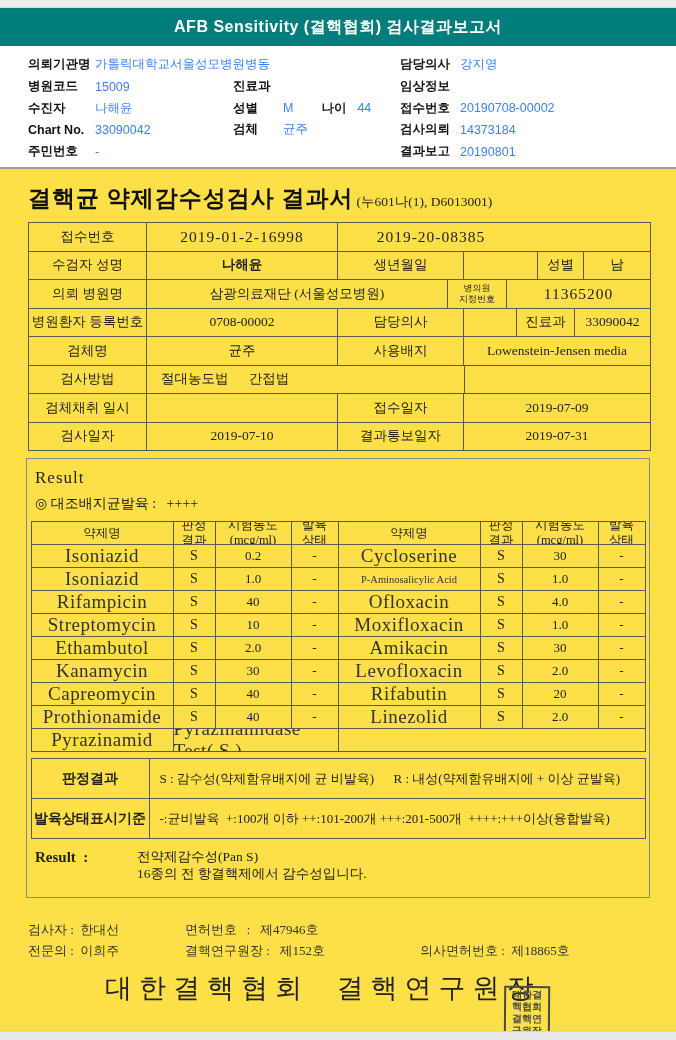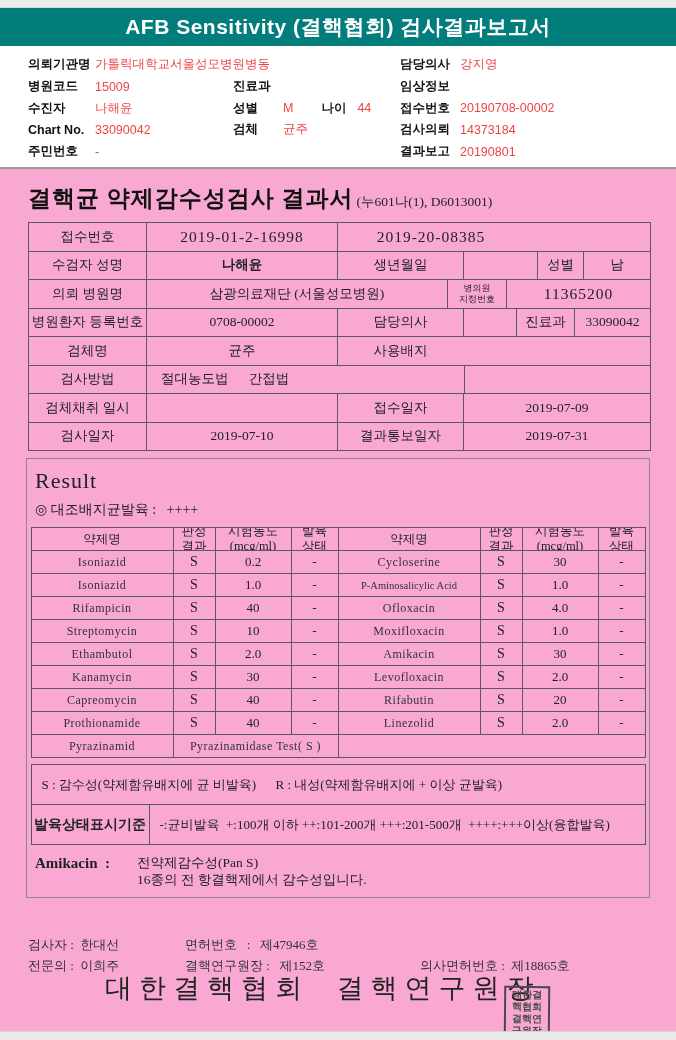--- a/index.html
+++ b/index.html
@@ -2,37 +2,37 @@
 <html><head>
 <meta charset="utf-8">
 <style>
   html,body{margin:0;padding:0;}
   body{width:676px;height:1040px;background:#ffffff;overflow:hidden;
        font-family:"Liberation Sans","DejaVu Sans",sans-serif;color:#222;}
   .page{position:relative;width:676px;height:1040px;background:#fff;}
   .topstrip{position:absolute;top:0;left:0;width:676px;height:7px;background:#ececec;border-bottom:1px solid #d8d8d8;}
   .banner{position:absolute;top:8px;left:0;width:676px;height:38px;background:#017d7b;
           display:flex;align-items:center;justify-content:center;}
-  .banner span{color:#fff;font-weight:bold;font-size:21px;letter-spacing:0.5px;}
+  .banner span{color:#fff;font-weight:bold;font-size:16px;letter-spacing:0.5px;}
   
   .tophdr{position:absolute;top:54px;left:28px;width:622px;height:112px;font-size:12.5px;}
   .col{position:absolute;top:0;}
   .colL{left:0;}
   .colM{left:205px;top:21.5px;}
   .colR{left:372px;}
   .hrow{height:21.7px;display:flex;align-items:center;white-space:pre;}
   .hlbl{display:inline-block;font-weight:bold;color:#111;}
   .colL .hlbl{width:67px;}
   .colM .hlbl{width:50px;}
   .colR .hlbl{width:60px;}
-  .hval{color:#ef4444;}
+  .hval{color:#3b82f6;}
   .hlbl2{display:inline-block;font-weight:bold;width:36px;margin-left:28px;}
   .divider{position:absolute;top:167px;left:0;width:676px;height:2px;background:#9a9a9a;}
   
-  .paper{position:absolute;top:169px;left:0;width:676px;height:863px;background:#f9a8d4;
+  .paper{position:absolute;top:169px;left:0;width:676px;height:863px;background:#fde047;
          font-family:"Liberation Serif","DejaVu Serif",serif;}
   .formtitle{padding:14px 0 0 28px;display:flex;align-items:baseline;gap:3px;}
   .formtitle .t1{font-size:23px;font-weight:bold;color:#111;letter-spacing:1px;}
   .formtitle .t2{font-size:13.5px;color:#222;}
   
   .tb{border:1px solid #5a5a5a;background:transparent;}
   .r{display:flex;border-top:1px solid #5a5a5a;}
   .tb .r:first-child{border-top:none;}
   .c{border-left:1px solid #5a5a5a;display:flex;align-items:center;justify-content:center;
      box-sizing:border-box;overflow:hidden;}
@@ -42,40 +42,40 @@
   .itbl .r{height:27.5px;font-size:13.5px;}
   .lblc{color:#222;}
   .big{font-size:15.5px;letter-spacing:1px;}
   .bold{font-weight:bold;}
   .tiny{font-size:9px;line-height:1.15;white-space:pre-line;text-align:center;}
   .ws-pre{white-space:pre;}
   .al{justify-content:flex-start;padding-left:14px;}
   
   .resultbox{position:relative;margin:7px 0 0 26px;width:622px;height:438px;
              border:1px solid #8a8a8a;box-sizing:content-box;}
-  .res-heading{padding:9px 0 0 8px;font-size:22px;color:#222;letter-spacing:1px;}
+  .res-heading{padding:9px 0 0 8px;font-size:17px;color:#222;letter-spacing:1px;}
   .res-control{padding:7px 0 0 8px;font-size:14px;white-space:pre;}
   .dtbl{margin:8px auto 0 auto;width:613px;}
   .dtbl .hr2{height:36px;}
   .dtbl .r{height:22px;font-size:13px;}
   .hcell{font-size:12.5px;white-space:pre-line;text-align:center;line-height:1.2;}
-  .dname{font-size:12px;letter-spacing:0.5px;color:#333;}
+  .dname{font-size:19px;letter-spacing:0.5px;color:#333;}
   .dname-sm{font-size:10.5px;color:#333;}
   .sres{font-size:14px;}
   .ctbl{margin:6px auto 0 auto;width:613px;}
   .ctbl .r{height:39px;}
   .ctbl .clabel{font-weight:bold;font-size:14px;}
   .ctbl .ctext{font-size:13px;white-space:pre;justify-content:flex-start;padding-left:10px;}
   .comment{display:flex;margin:10px 0 0 8px;}
   .comment .clbl{font-size:15px;font-weight:bold;width:102px;white-space:pre;}
   .comment .cbody{font-size:13.5px;line-height:1.25;}
   
   .footer{margin:22px 0 0 28px;width:622px;font-size:13px;color:#333;}
   .fline{position:relative;height:21px;}
-  .fline span{position:absolute;top:16px;white-space:pre;}
+  .fline span{position:absolute;top:1px;white-space:pre;}
   .f-a{left:0;} .f-b{left:157px;} .f-c{left:392px;} .f-d{left:402px;}
   .orgline{margin:8px 0 0 105px;font-size:27px;letter-spacing:7px;color:#222;white-space:pre;}
   .seal{position:absolute;left:504px;top:817px;width:46px;height:54px;border:2px solid #4a4a4a;
         box-sizing:border-box;transform:rotate(0.5deg);display:flex;align-items:center;justify-content:center;}
   .seal span{font-size:10px;line-height:1.18;word-break:break-all;width:36px;color:#4a4a4a;
              font-weight:bold;text-align:center;}
   .bottomstrip{position:absolute;bottom:0;left:0;width:676px;height:8px;background:#e9e9e9;border-top:1px solid #d5d5d5;}
 </style>
 </head>
 <body>
@@ -146,20 +146,21 @@
         <div class="c" style="width:191px">0708-00002</div>
         <div class="c lblc" style="width:126px">담당의사</div>
         <div class="c" style="width:53px"></div>
         <div class="c lblc" style="width:58px">진료과</div>
         <div class="c" style="width:76px">33090042</div>
       </div>
       <div class="r">
         <div class="c lblc" style="width:117px">검체명</div>
         <div class="c" style="width:191px">균주</div>
         <div class="c lblc" style="width:126px">사용배지</div>
+        <div class="c" style="width:187px">Lowenstein-Jensen media</div>
       </div>
       <div class="r">
         <div class="c lblc" style="width:117px">검사방법</div>
         <div class="c ws-pre al" style="width:318px">절대농도법      간접법</div>
         <div class="c" style="width:186px"></div>
       </div>
       <div class="r">
         <div class="c lblc" style="width:117px">검체채취 일시</div>
         <div class="c" style="width:191px"></div>
         <div class="c lblc" style="width:126px">접수일자</div>
@@ -276,30 +277,31 @@
         </div>
         <div class="r">
           <div class="c dname" style="width:141px">Pyrazinamid</div>
           <div class="c dname" style="width:165px">Pyrazinamidase Test( S )</div>
           <div class="c" style="width:307px"></div>
         </div>
       </div>
 
       <div class="tb ctbl">
         <div class="r">
+          <div class="c clabel" style="width:117px">판정결과</div>
           <div class="c ctext" style="width:496px">S : 감수성(약제함유배지에 균 비발육)      R : 내성(약제함유배지에 + 이상 균발육)</div>
         </div>
         <div class="r">
           <div class="c clabel" style="width:117px">발육상태표시기준</div>
           <div class="c ctext" style="width:496px">-:균비발육  +:100개 이하 ++:101-200개 +++:201-500개  ++++:+++이상(융합발육)</div>
         </div>
       </div>
 
       <div class="comment">
-        <span class="clbl">Amikacin  :</span>
+        <span class="clbl">Result  :</span>
         <div class="cbody">
           <div>전약제감수성(Pan S)</div>
           <div>16종의 전 항결핵제에서 감수성입니다.</div>
         </div>
       </div>
     </div>
 
     <div class="footer">
       <div class="fline">
         <span class="f-a">검사자 :  한대선</span>

